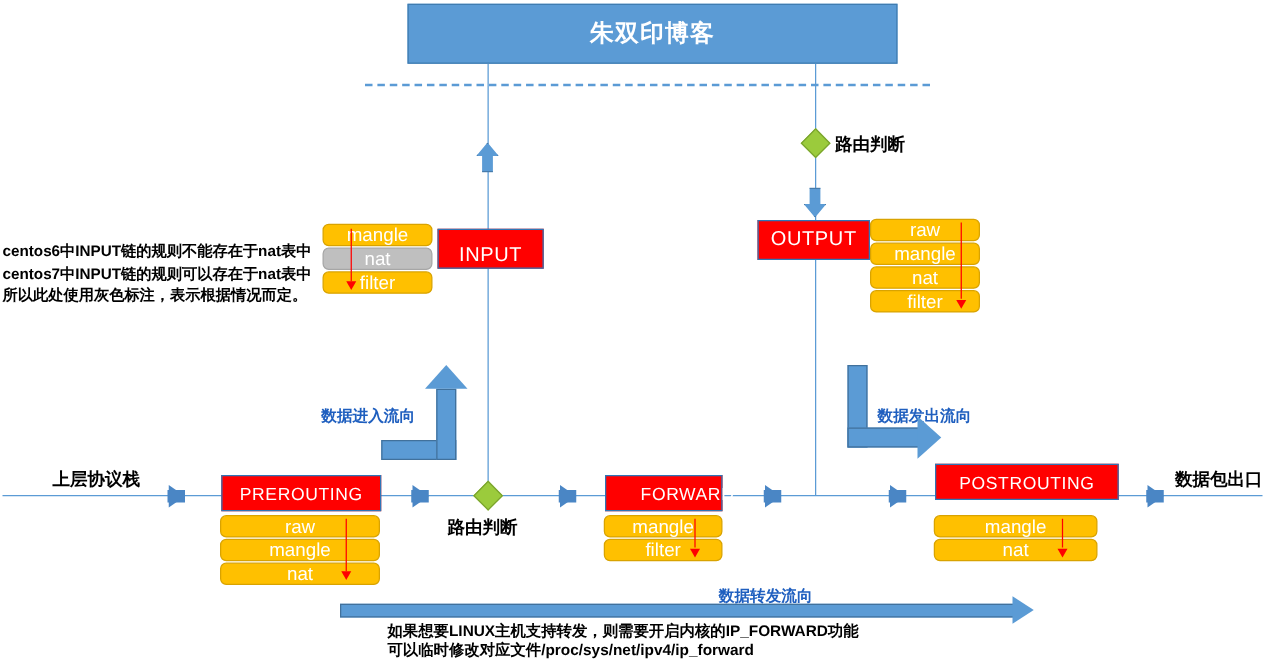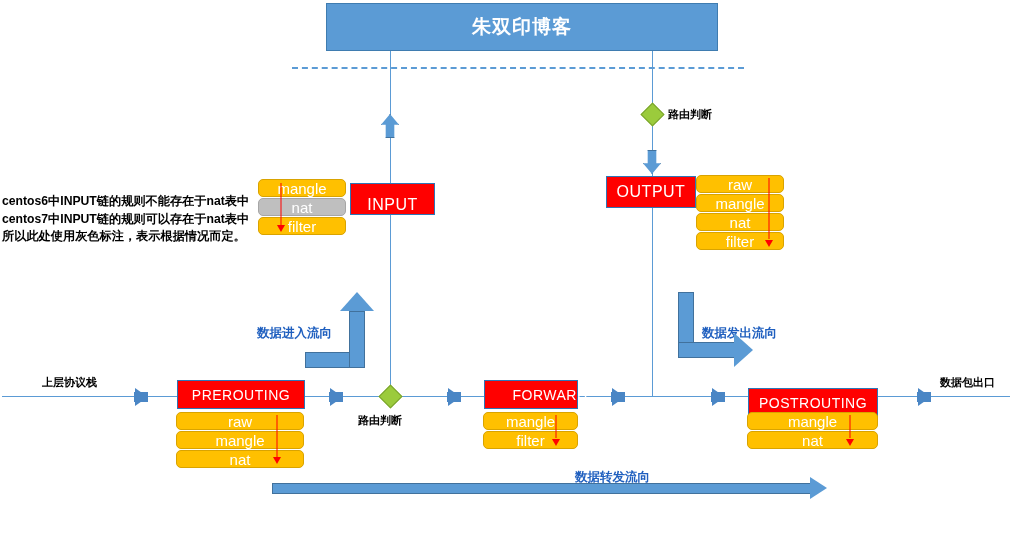--- a/index.html
+++ b/index.html
@@ -129,21 +129,21 @@
   .diamond {
     background: #9BCB3C;
     border: 1px solid #7aa32e;
     transform: rotate(45deg);
     z-index: 6;
   }
 
   
   .lbl-black {
     color: #000000;
-    font-size: 11px;
+    font-size: 14px;
     font-weight: bold;
     white-space: nowrap;
     text-align: right;
   }
   .lbl-blue {
     color: #1F5FBF;
     font-size: 12.5px;
     font-weight: bold;
     white-space: nowrap;
   }
@@ -321,31 +321,35 @@
   </div>
   <div class="abs tbl-stack" style="left:483px; top:412px; width:95px;">
     <div class="tbl-pill">mangle</div>
     <div class="tbl-pill">filter</div>
     <div class="red-arrow" style="left:68px; top:3px; width:10px; height:30px;">
       <div class="shaft" style="height:23px;"></div>
       <div class="head"></div>
     </div>
   </div>
 
-  <div class="abs chain-box small" style="left:748px; top:388px; width:130px; height:29px;">
+  <div class="abs chain-box small" style="left:748px; top:371px; width:147px; height:29px;">
     <span>POSTROUTING</span>
   </div>
   <div class="abs tbl-stack" style="left:747px; top:412px; width:131px;">
     <div class="tbl-pill">mangle</div>
     <div class="tbl-pill">nat</div>
     <div class="red-arrow" style="left:98px; top:3px; width:10px; height:30px;">
       <div class="shaft" style="height:23px;"></div>
       <div class="head"></div>
     </div>
   </div>
 
   <div class="abs lbl-blue" style="left:575px; top:469px;">数据转发流向</div>
   <div class="abs fwd-bar"></div>
   <div class="abs fwd-head"></div>
 
+  <div class="abs bottom-note">
+    <div>如果想要LINUX主机支持转发，则需要开启内核的IP_FORWARD功能</div>
+    <div>可以临时修改对应文件/proc/sys/net/ipv4/ip_forward</div>
+  </div>
 
 
 </div>
 
 </body></html>

